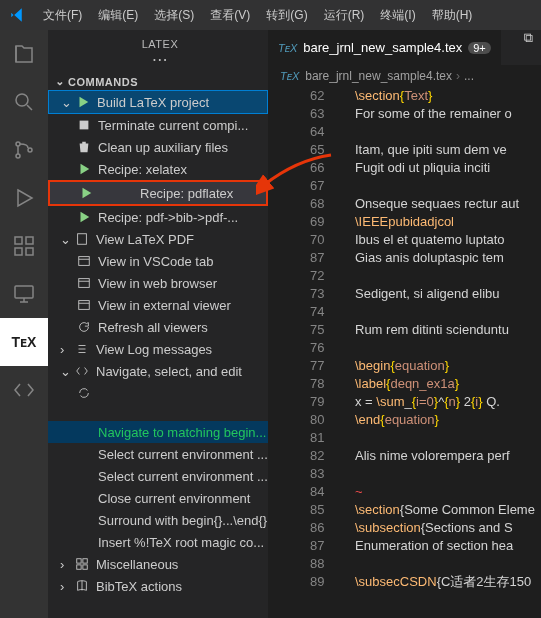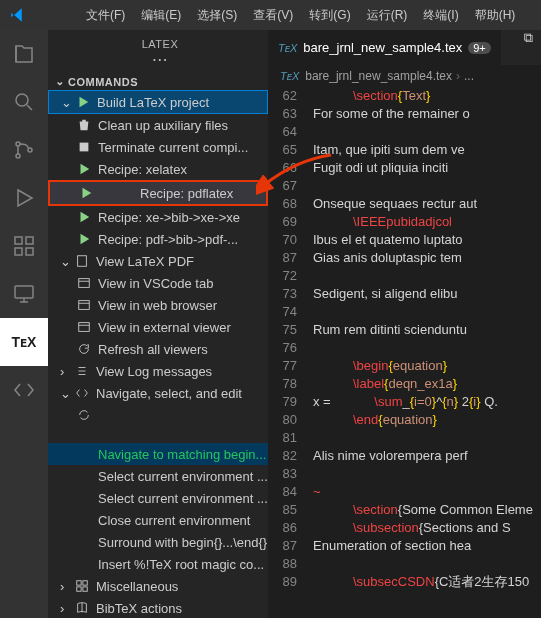--- a/index.html
+++ b/index.html
@@ -1,18 +1,18 @@
 <!DOCTYPE html>
 <html><head>
   <meta charset="utf-8">
   <style>
     * { margin: 0; padding: 0; box-sizing: border-box; font-family: "Segoe UI", "Microsoft YaHei", sans-serif; }
     body { background: #1e1e1e; color: #cccccc; width: 541px; height: 618px; overflow: hidden; font-size: 13px; }
     
-    .menubar { display: flex; background: #323233; height: 30px; align-items: center; gap: 43px; }
+    .menubar { display: flex; background: #323233; height: 30px; align-items: center; }
     .menu-icon { width: 35px; display: flex; justify-content: center; align-items: center; }
     .menu-icon svg { width: 18px; height: 18px; }
     .menu-item { padding: 0 8px; font-size: 12px; cursor: pointer; color: #cccccc; }
     
     .main { display: flex; height: 588px; }
     
     .activity-bar { width: 48px; background: #333333; display: flex; flex-direction: column; position: relative; }
     .activity-item { height: 48px; display: flex; align-items: center; justify-content: center; cursor: pointer; color: #858585; }
     .activity-item.active-tex { color: #ffffff; background: #ffffff; }
     .activity-item.active-tex .tex-label { color: #1e1e1e; font-weight: bold; font-size: 14px; }
@@ -42,22 +42,22 @@
     .tab-label { color: #ffffff; }
     .tab-badge { background: #4d4d4d; color: #ffffff; font-size: 11px; border-radius: 8px; padding: 0 5px; margin-left: 6px; }
     .tab-actions { margin-left: auto; padding: 0 8px; display: flex; gap: 12px; color: #cccccc; }
     
     .breadcrumb { display: flex; align-items: center; padding: 4px 12px; font-size: 12px; color: #a0a0a0; background: #1e1e1e; }
     .breadcrumb .sep { margin: 0 4px; color: #666666; }
     
     .code-area { display: flex; flex: 1; font-family: "Consolas", monospace; font-size: 13px; overflow: hidden; position: relative; }
     .gutter { width: 45px; text-align: right; color: #858585; padding-right: 16px; user-select: none; }
     .code-lines { flex: 1; white-space: pre; color: #d4d4d4; overflow: hidden; }
-    .line { height: 18px; line-height: 18px; }
-    .latex-cmd { color: #ef4444; margin-left: 40px; }
+    .line { height: 18px; line-height: 18px; padding-left: 42px; }
+    .latex-cmd { color: #fdba74; }
     .latex-bracket { color: #ffd700; }
     .latex-arg { color: #ce9178; }
     .red-tilde { color: #f14c4c; }
     
     .arrow-annotation { position: absolute; pointer-events: none; z-index: 100; }
   </style>
 </head>
 <body>
 
 <div class="menubar">
@@ -144,56 +144,48 @@
           <span class="tree-icon">
             <svg width="14" height="14" viewBox="0 0 16 16">
               <path class="green-play" fill="#89d185" d="M4 2l10 6-10 6V2z"></path>
             </svg>
           </span>
           <span>Build LaTeX project</span>
         </div>
         <div class="tree-item indent-2">
           <span class="tree-icon">
             <svg width="14" height="14" viewBox="0 0 16 16" fill="#cccccc">
+              <rect x="3" y="3" width="10" height="10"></rect>
+            </svg>
+          </span>
+          <span>Terminate current compi...</span>
+        </div>
+        <div class="tree-item indent-2">
+          <span class="tree-icon">
+            <svg width="14" height="14" viewBox="0 0 16 16" fill="#cccccc">
               <path d="M3 4h10l-1 10H4L3 4zM6 2h4v2H6z"></path>
             </svg>
           </span>
           <span>Clean up auxiliary files</span>
-        </div>
-        <div class="tree-item indent-2">
-          <span class="tree-icon">
-            <svg width="14" height="14" viewBox="0 0 16 16" fill="#cccccc">
-              <rect x="3" y="3" width="10" height="10"></rect>
-            </svg>
-          </span>
-          <span>Terminate current compi...</span>
         </div>
         <div class="tree-item indent-2">
           <span class="tree-icon">
             <svg width="14" height="14" viewBox="0 0 16 16">
               <path class="green-play" fill="#89d185" d="M4 2l10 6-10 6V2z"></path>
             </svg>
           </span>
           <span>Recipe: xelatex</span>
         </div>
         <div class="tree-item indent-2 highlighted-red hl-pdflatex">
           <span class="tree-icon">
             <svg width="14" height="14" viewBox="0 0 16 16">
               <path class="green-play" fill="#89d185" d="M4 2l10 6-10 6V2z"></path>
             </svg>
           </span>
           <span>Recipe: pdflatex</span>
-        </div>
-        <div class="tree-item indent-2">
-          <span class="tree-icon">
-            <svg width="14" height="14" viewBox="0 0 16 16">
-              <path class="green-play" fill="#89d185" d="M4 2l10 6-10 6V2z"></path>
-            </svg>
-          </span>
-          <span>Recipe: xe-&gt;bib-&gt;xe-&gt;xe</span>
         </div>
         <div class="tree-item indent-2">
           <span class="tree-icon">
             <svg width="14" height="14" viewBox="0 0 16 16">
               <path class="green-play" fill="#89d185" d="M4 2l10 6-10 6V2z"></path>
             </svg>
           </span>
           <span>Recipe: pdf-&gt;bib-&gt;pdf-...</span>
         </div>
         <div class="tree-item indent-1">

